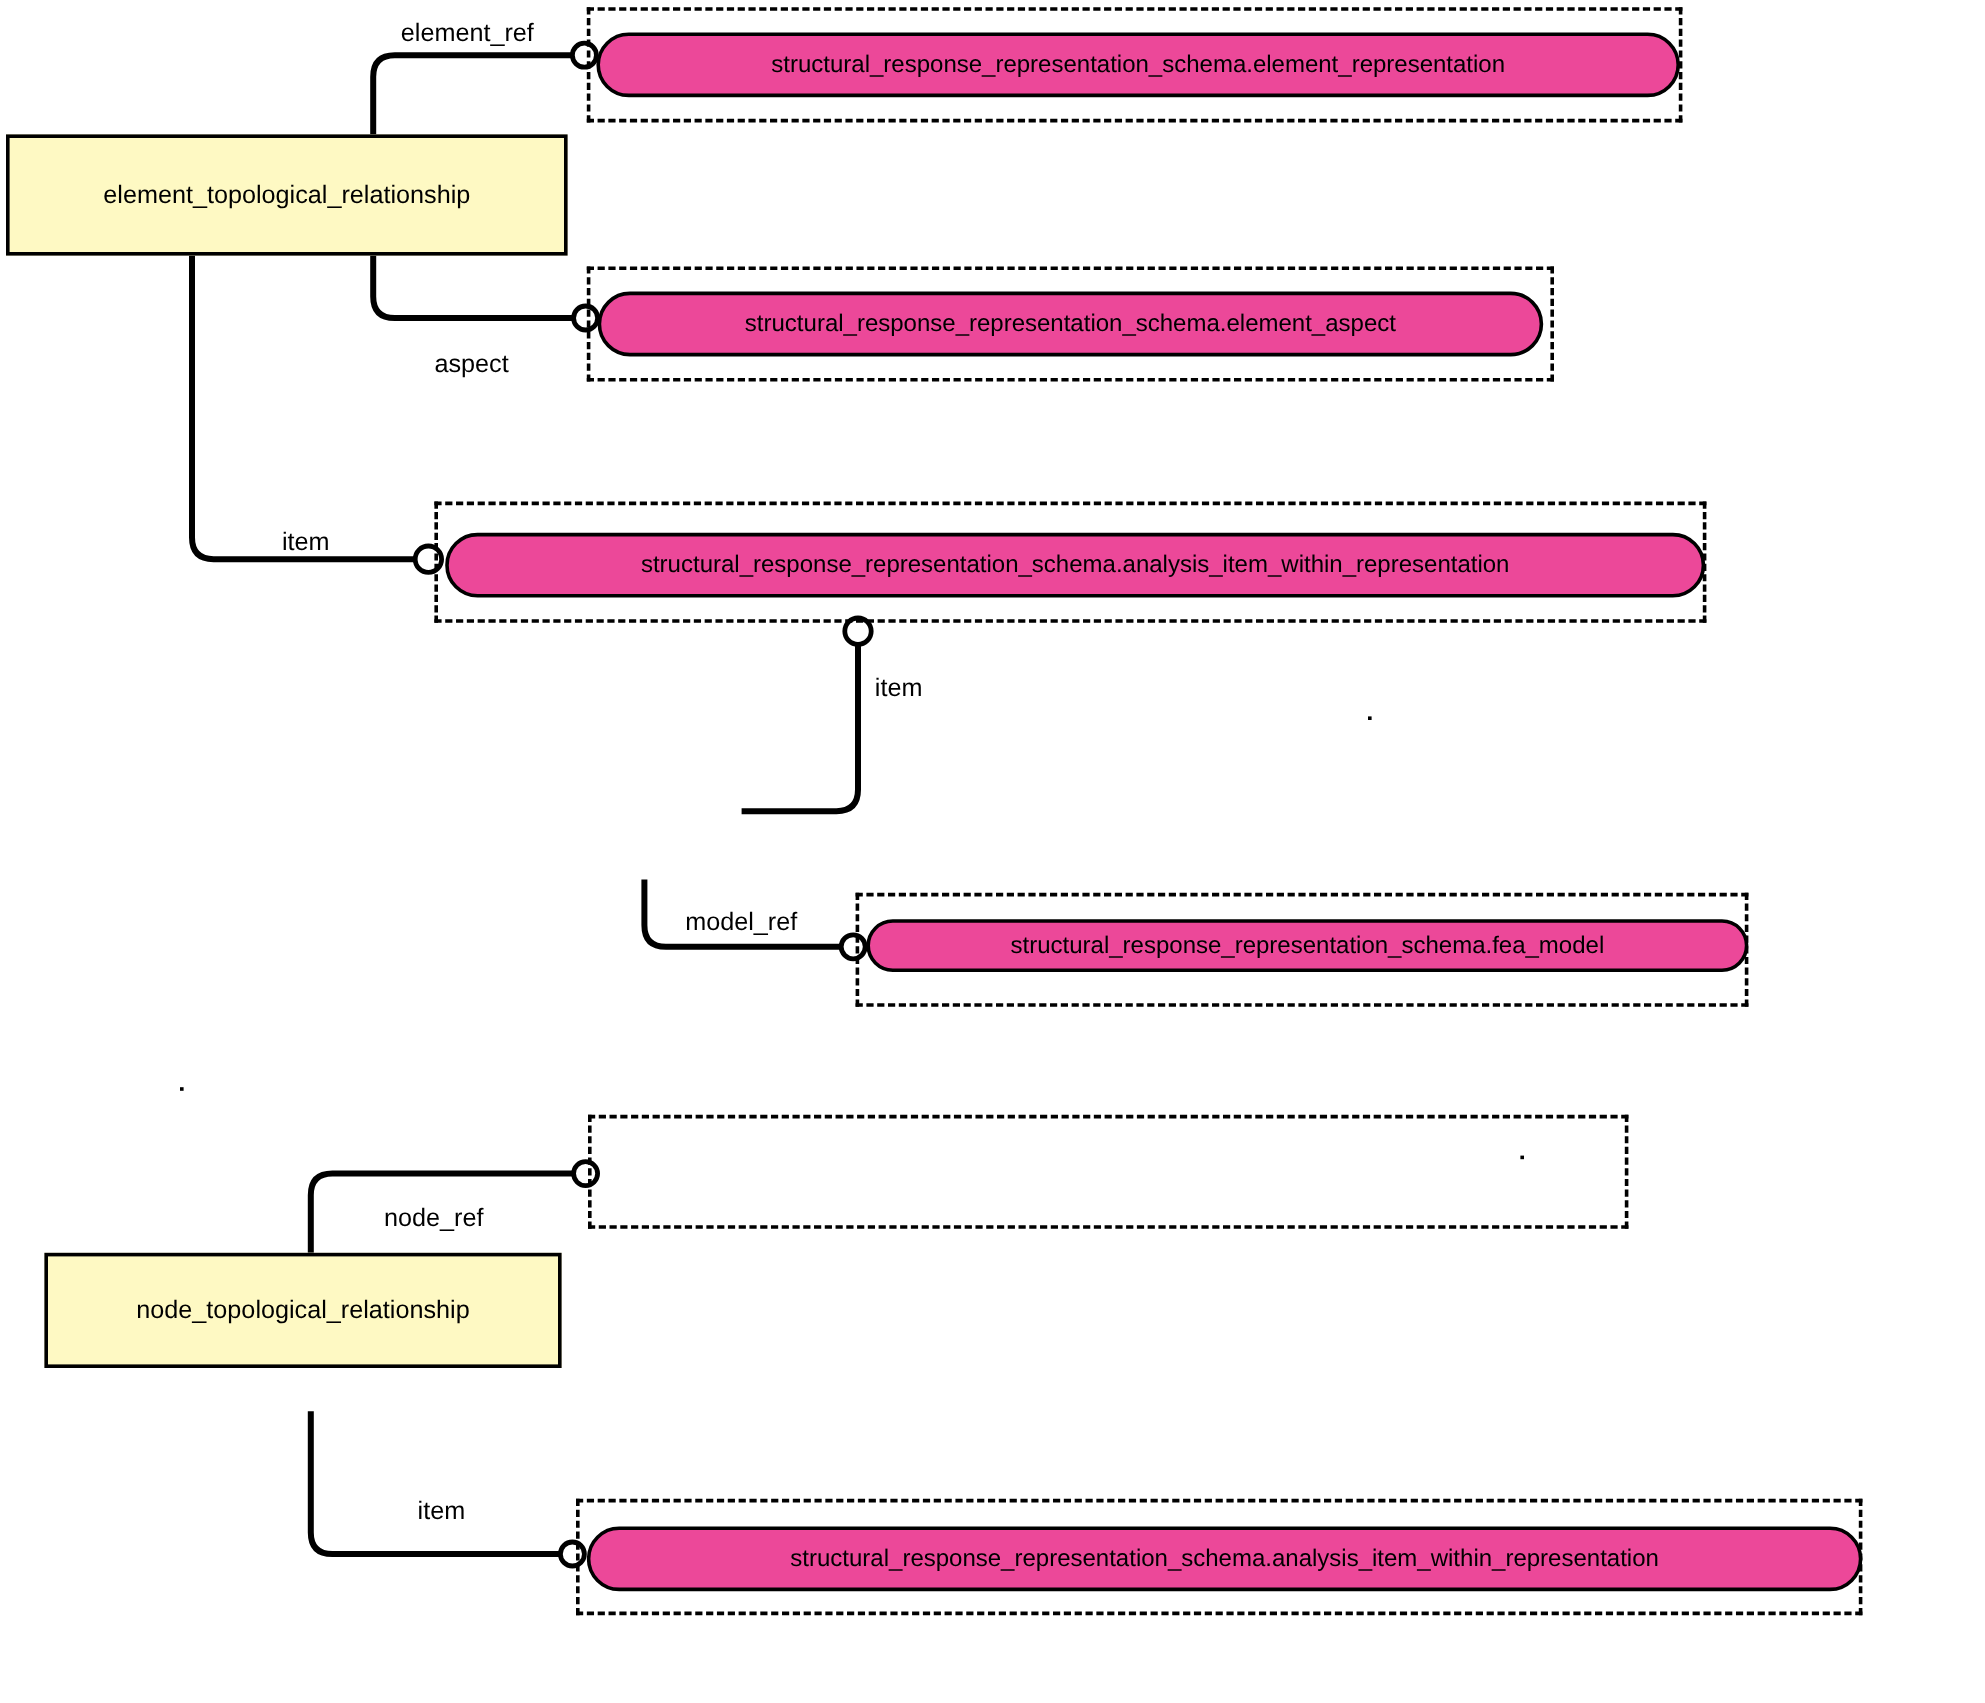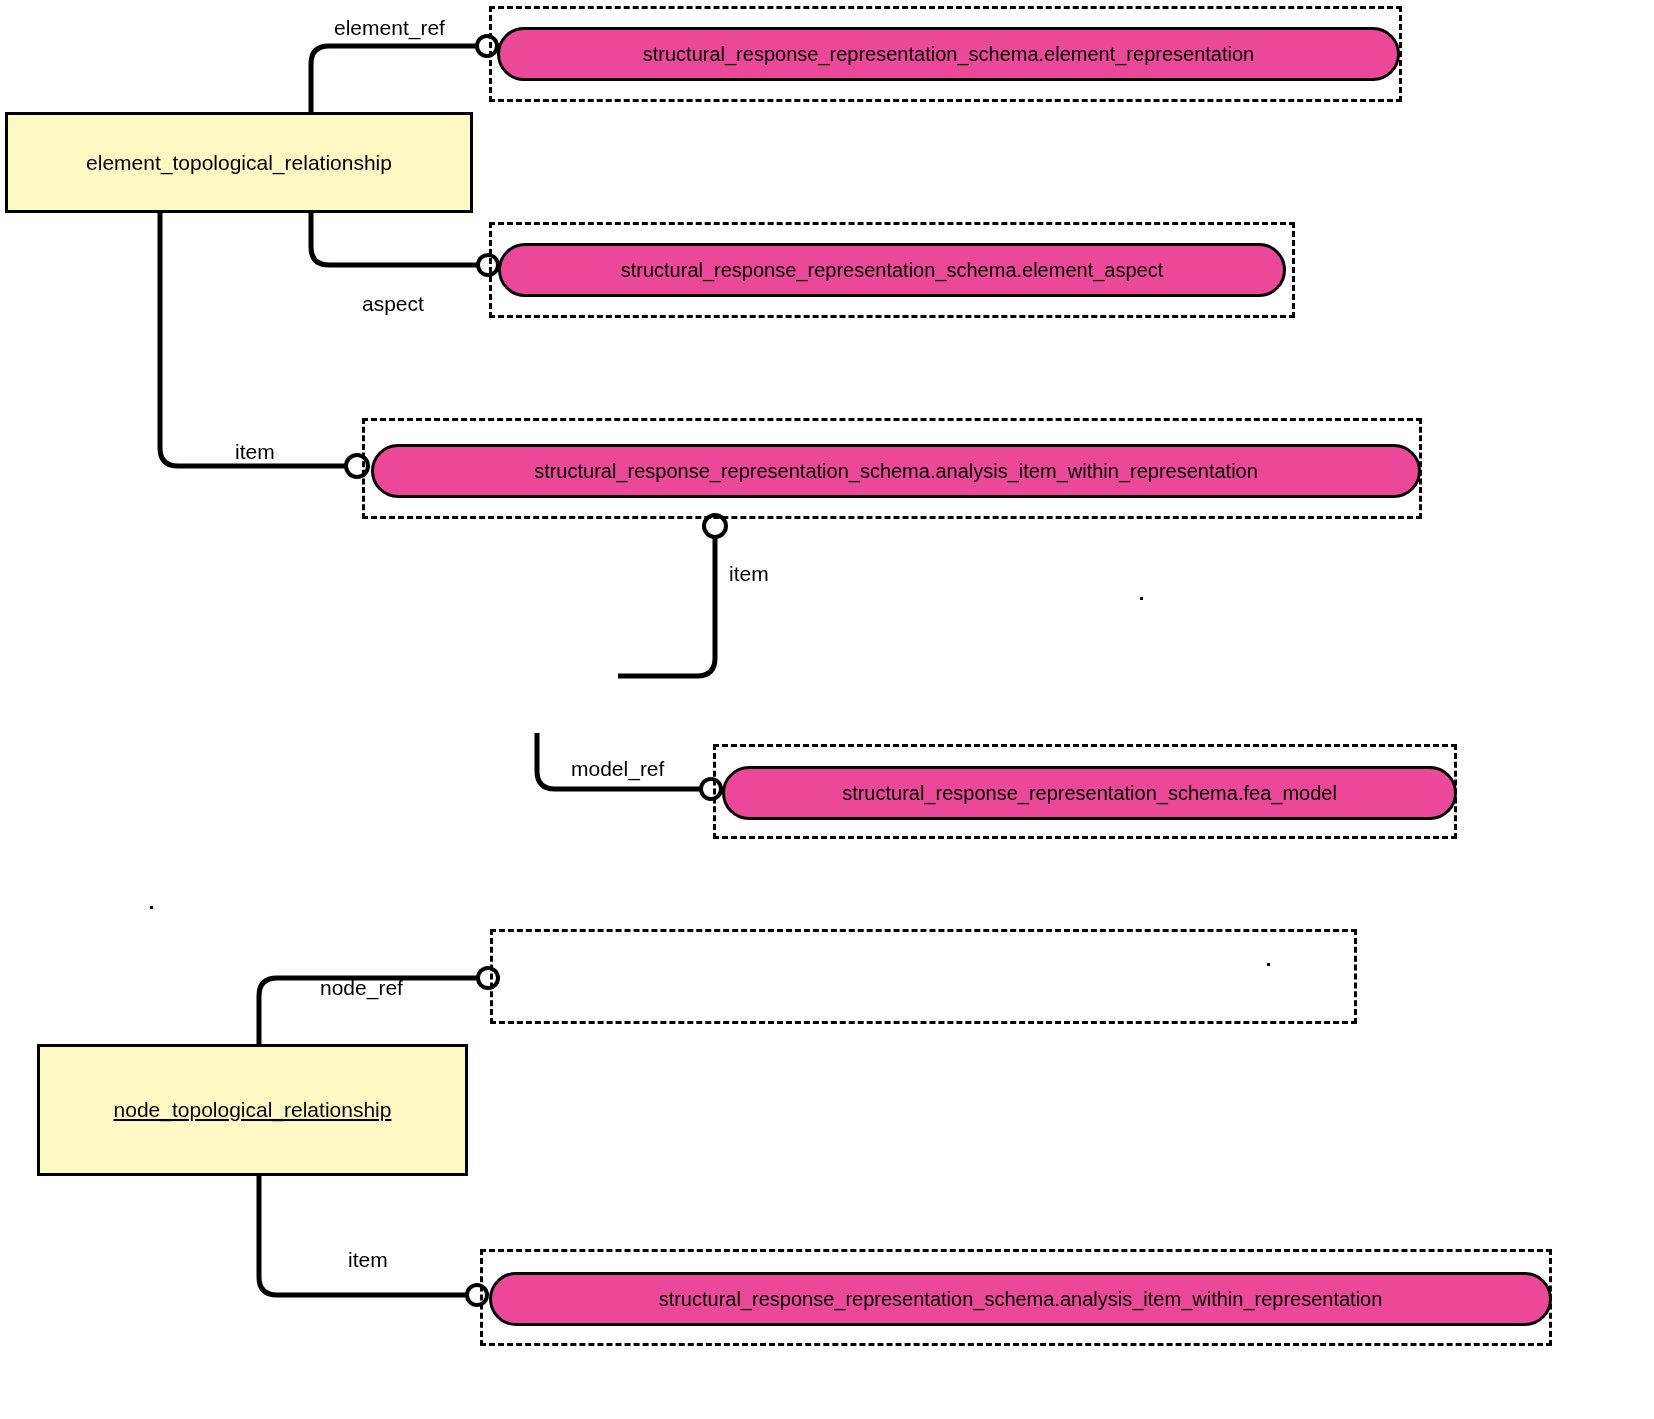--- a/index.html
+++ b/index.html
@@ -115,51 +115,51 @@
   <div class="ref-box" style="left:498px; top:243px; width:788px; height:54px; border-radius:27px;align-items:center;">
     <span class="ref-label">structural_response_representation_schema.element_aspect</span>
   </div>
 
   <div class="dash-box" style="left:362px; top:418px; width:1060px; height:101px;"></div>
   <div class="ref-box" style="left:371px; top:444px; width:1050px; height:54px; border-radius:27px;">
     <span class="ref-label">structural_response_representation_schema.analysis_item_within_representation</span>
   </div>
 
   <div class="dash-box" style="left:713px; top:744px; width:744px; height:95px;"></div>
-  <div class="ref-box" style="left:722px; top:766px; width:735px; height:54px; border-radius:27px;">
+  <div class="ref-box" style="left:722px; top:766px; width:735px; height:44px; border-radius:27px;">
     <span class="ref-label">structural_response_representation_schema.fea_model</span>
   </div>
 
   <div class="dash-box" style="left:490px; top:929px; width:867px; height:95px;"></div>
 
   <div class="dash-box" style="left:480px; top:1249px; width:1072px; height:97px;"></div>
   <div class="ref-box" style="left:489px; top:1272px; width:1063px; height:54px; border-radius:27px;">
     <span class="ref-label">structural_response_representation_schema.analysis_item_within_representation</span>
   </div>
 
   <div class="ent-box" style="left:5px; top:112px; width:468px; height:101px;">
     <span class="ent-label">element_topological_relationship</span>
   </div>
 
 
-  <div class="ent-box" style="left:37px; top:1044px; width:431px; height:132px;text-decoration:underline;">
+  <div class="ent-box" style="left:37px; top:1044px; width:431px; height:96px;">
     <span class="ent-label">node_topological_relationship</span>
   </div>
 
   <span class="edge-label" style="left:334px; top:16px;">element_ref</span>
 
   <span class="edge-label" style="left:362px; top:292px;">aspect</span>
 
   <span class="edge-label" style="left:235px; top:440px;">item</span>
 
   <span class="edge-label" style="left:729px; top:562px;">item</span>
 
   <span class="edge-label" style="left:571px; top:757px;">model_ref</span>
 
-  <span class="edge-label" style="left:320px; top:976px;">node_ref</span>
+  <span class="edge-label" style="left:320px; top:1004px;">node_ref</span>
 
   <span class="edge-label" style="left:348px; top:1248px;">item</span>
 
   <span class="speck" style="left:1140px; top:597px;"></span>
   <span class="speck" style="left:150px; top:906px;"></span>
   <span class="speck" style="left:1267px; top:963px;"></span>
 
 </div>
 
 </body></html>

